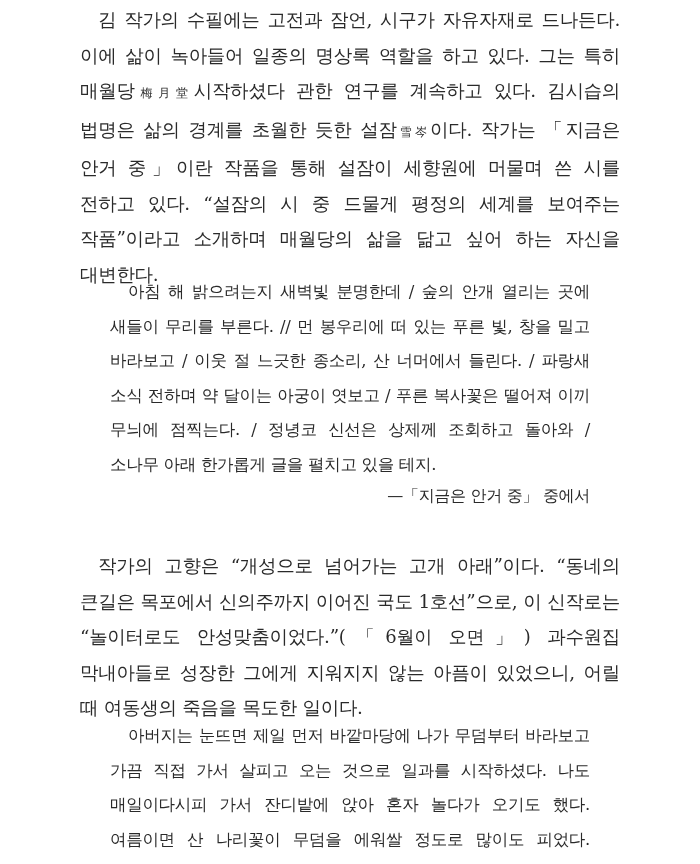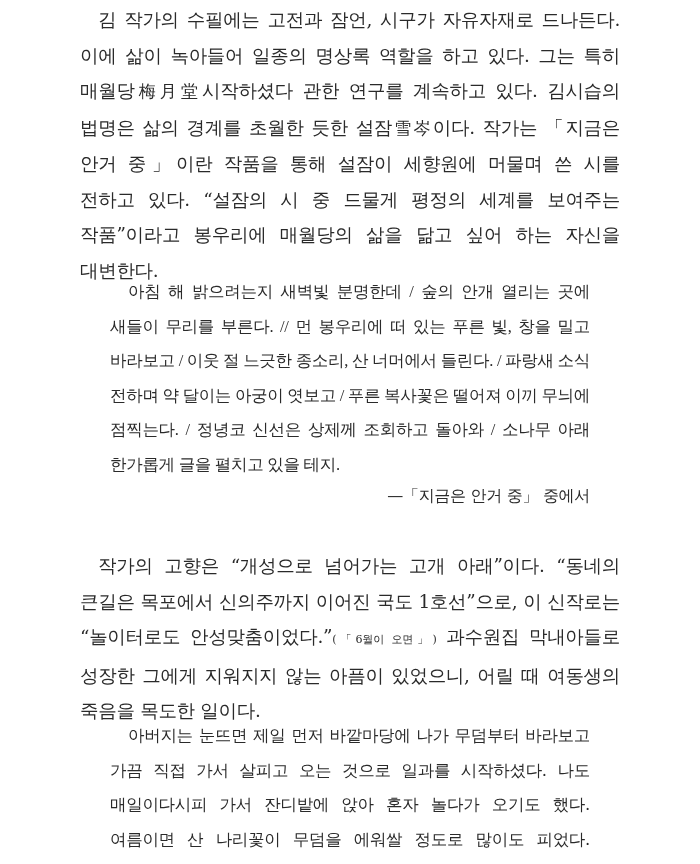--- a/index.html
+++ b/index.html
@@ -36,46 +36,46 @@
     left: 30px;
     width: 480px;
     font-size: 16.5px;
     line-height: 34.5px;
     text-align: justify;
     text-indent: 18px;
     margin: 0;
     letter-spacing: -0.3px;
     word-break: keep-all;
   }
-  .quote-1 { top: 275px; font-family: Liberation Serif, serif; }
+  .quote-1 { top: 275px; }
   .source {
     position: absolute;
     right: 30px;
     top: 481px;
     font-size: 16px;
     line-height: 30px;
     letter-spacing: -0.3px;
   }
   .para-2 { position: absolute; top: 548px; left: 0; width: 540px; }
   .quote-2 { top: 719px; }
   .hanja {
-    font-size: 17px;
+    font-size: 12px;
     letter-spacing: 0;
   }
   .small-cite {
-    font-size: 11px;
+    font-size: 18px;
     letter-spacing: -0.2px;
   }
 </style>
 </head>
 <body>
 
 <div class="page">
 
-  <p class="para para-1"><span>김 작가의 수필에는 고전과 잠언, 시구가 자유자재로 드나든다. 이에 삶이 녹아들어 일종의 명상록 역할을 하고 있다. 그는 특히 매월당</span><span class="hanja">梅月堂</span><span>시작하셨다 관한 연구를 계속하고 있다. 김시습의 법명은 삶의 경계를 초월한 듯한 설잠</span><span class="hanja">雪岑</span><span>이다. 작가는 「지금은 안거 중」이란 작품을 통해 설잠이 세향원에 머물며 쓴 시를 전하고 있다. “설잠의 시 중 드물게 평정의 세계를 보여주는 작품”이라고 봉우리에 매월당의 삶을 닮고 싶어 하는 자신을 대변한다.</span></p>
+  <p class="para para-1"><span>김 작가의 수필에는 고전과 잠언, 시구가 자유자재로 드나든다. 이에 삶이 녹아들어 일종의 명상록 역할을 하고 있다. 그는 특히 매월당</span><span class="hanja">梅月堂</span><span>시작하셨다 관한 연구를 계속하고 있다. 김시습의 법명은 삶의 경계를 초월한 듯한 설잠</span><span class="hanja">雪岑</span><span>이다. 작가는 「지금은 안거 중」이란 작품을 통해 설잠이 세향원에 머물며 쓴 시를 전하고 있다. “설잠의 시 중 드물게 평정의 세계를 보여주는 작품”이라고 소개하며 매월당의 삶을 닮고 싶어 하는 자신을 대변한다.</span></p>
 
   <p class="quote quote-1">아침 해 밝으려는지 새벽빛 분명한데 / 숲의 안개 열리는 곳에 새들이 무리를 부른다. // 먼 봉우리에 떠 있는 푸른 빛, 창을 밀고 바라보고 / 이웃 절 느긋한 종소리, 산 너머에서 들린다. / 파랑새 소식 전하며 약 달이는 아궁이 엿보고 / 푸른 복사꽃은 떨어져 이끼 무늬에 점찍는다. / 정녕코 신선은 상제께 조회하고 돌아와 / 소나무 아래 한가롭게 글을 펼치고 있을 테지.</p>
 
   <div class="source">—「지금은 안거 중」 중에서</div>
 
   <p class="para para-2"><span>작가의 고향은 “개성으로 넘어가는 고개 아래”이다. “동네의 큰길은 목포에서 신의주까지 이어진 국도 1호선”으로, 이 신작로는 “놀이터로도 안성맞춤이었다.”</span><span class="small-cite">(「6월이 오면」)</span><span> 과수원집 막내아들로 성장한 그에게 지워지지 않는 아픔이 있었으니, 어릴 때 여동생의 죽음을 목도한 일이다.</span></p>
 
   <p class="quote quote-2">아버지는 눈뜨면 제일 먼저 바깥마당에 나가 무덤부터 바라보고 가끔 직접 가서 살피고 오는 것으로 일과를 시작하셨다. 나도 매일이다시피 가서 잔디밭에 앉아 혼자 놀다가 오기도 했다. 여름이면 산 나리꽃이 무덤을 에워쌀 정도로 많이도 피었다. 그래서 지금도 나리꽃만</p>
 
 </div>

